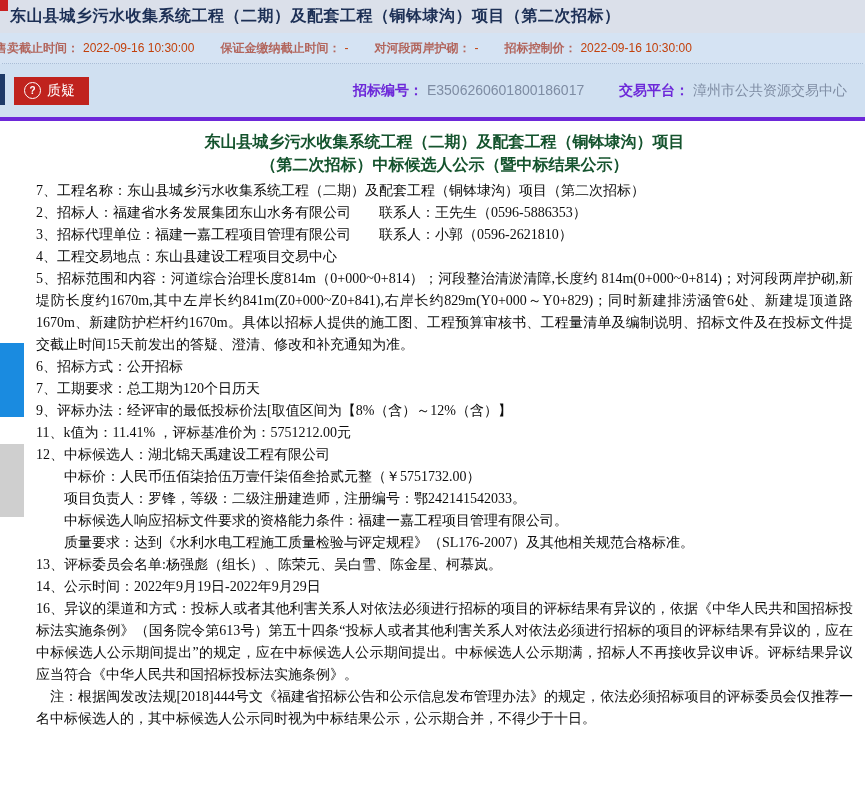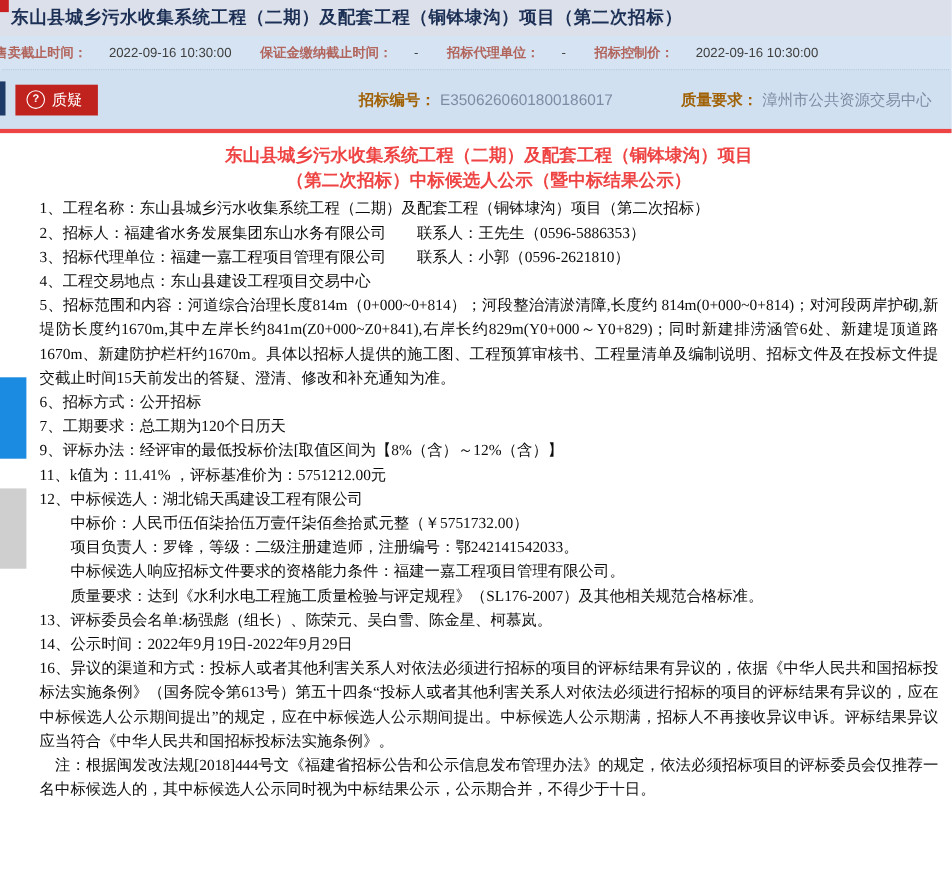--- a/index.html
+++ b/index.html
@@ -4,56 +4,56 @@
 <style>
   html,body{margin:0;padding:0;}
   body{
     width:865px;height:791px;overflow:hidden;background:#ffffff;
     font-family:"Liberation Sans","DejaVu Sans",sans-serif;
     position:relative;
   }
   .page{width:865px;height:791px;position:relative;}
 
   
-  .topblock{position:relative;width:865px;border-bottom:4px solid #ef4444;background:#d5e3f3;}
+  .topblock{position:relative;width:865px;border-bottom:4px solid #6d28d9;background:#d5e3f3;}
   .corner-red{position:absolute;left:0;top:0;width:8px;height:11px;background:#c92121;z-index:5;}
   .titlebar{height:33px;background:#dbe0ea;display:flex;align-items:center;}
   .titlebar h1{
     margin:0;padding:0 0 0 10px;font-size:16px;font-weight:bold;color:#1c2f55;
     letter-spacing:0.5px;white-space:nowrap;
   }
   .timebar{
     height:30px;display:flex;align-items:center;background:#d5e3f3;
     white-space:nowrap;font-size:12px;margin-left:-5px;
   }
   .dl{display:inline-flex;align-items:center;margin-right:26px;}
   .dl-label{color:#b2655c;font-weight:bold;}
-  .dl-value{color:#404040;margin-left:20px;}
+  .dl-value{color:#c2410c;margin-left:4px;}
   .dotted-divider{border-top:1px dotted #a9bdd6;margin:0 2px;height:0;}
   .actionbar{height:53px;position:relative;display:flex;align-items:center;background:#d0e0f1;}
   .left-accent{position:absolute;left:0;top:10px;width:5px;height:31px;background:#1e3a68;}
   .question-btn{
     margin-left:14px;background:#c0231e;border:none;color:#ffffff;
     height:28px;padding:0 14px 0 10px;font-size:14px;display:inline-flex;align-items:center;
     cursor:pointer;font-family:inherit;
   }
   .q-icon{
     width:15px;height:15px;border:1px solid #ffffff;border-radius:50%;
     display:inline-flex;align-items:center;justify-content:center;
     font-size:10px;line-height:1;margin-right:6px;font-weight:bold;
   }
   .meta{margin-left:auto;padding-right:6px;font-size:14px;white-space:nowrap;}
-  .meta-label{color:#a16207;font-weight:bold;margin-left:40px;}
-  .meta-value{color:#7e8ca3;margin-right:18px;}
+  .meta-label{color:#6d28d9;font-weight:bold;}
+  .meta-value{color:#7e8ca3;margin-right:31px;}
   .meta-value:last-child{margin-right:12px;}
 
   
   main{background:#ffffff;padding:9px 12px 0 36px;}
   .doc-title{
-    text-align:center;font-weight:bold;color:#ef4444;font-size:16px;line-height:23px;margin:0;
+    text-align:center;font-weight:bold;color:#14532d;font-size:16px;line-height:23px;margin:0;
     font-family:"Liberation Serif","DejaVu Serif",serif;
   }
   .doc{margin-top:4px;font-family:"Liberation Serif","DejaVu Serif",serif;}
   .doc p{
     margin:0;font-size:14px;line-height:22px;color:#0c0c0c;text-align:justify;
   }
   .doc p.sub{padding-left:28px;}
   .doc p.note{text-indent:14px;}
 
   
@@ -75,52 +75,52 @@
     <div class="timebar">
       <span class="dl">
         <span class="dl-label">售卖截止时间：</span>
         <span class="dl-value">2022-09-16 10:30:00</span>
       </span>
       <span class="dl">
         <span class="dl-label">保证金缴纳截止时间：</span>
         <span class="dl-value">-</span>
       </span>
       <span class="dl">
-        <span class="dl-label">招标代理单位：</span>
+        <span class="dl-label">对河段两岸护砌：</span>
         <span class="dl-value">-</span>
       </span>
       <span class="dl">
         <span class="dl-label">招标控制价：</span>
         <span class="dl-value">2022-09-16 10:30:00</span>
       </span>
     </div>
 
     <div class="dotted-divider"></div>
 
     <div class="actionbar">
       <span class="left-accent"></span>
       <button class="question-btn">
         <span class="q-icon">?</span>
         <span>质疑</span>
       </button>
       <div class="meta">
         <span class="meta-label">招标编号：</span>
         <span class="meta-value">E3506260601800186017</span>
-        <span class="meta-label">质量要求：</span>
+        <span class="meta-label">交易平台：</span>
         <span class="meta-value">漳州市公共资源交易中心</span>
       </div>
     </div>
   </div>
 
   <main>
     <p class="doc-title">东山县城乡污水收集系统工程（二期）及配套工程（铜钵埭沟）项目</p>
     <p class="doc-title">（第二次招标）中标候选人公示（暨中标结果公示）</p>
 
     <div class="doc">
-      <p>1、工程名称：东山县城乡污水收集系统工程（二期）及配套工程（铜钵埭沟）项目（第二次招标）</p>
+      <p>7、工程名称：东山县城乡污水收集系统工程（二期）及配套工程（铜钵埭沟）项目（第二次招标）</p>
       <p>2、招标人：福建省水务发展集团东山水务有限公司　　联系人：王先生（0596-5886353）</p>
       <p>3、招标代理单位：福建一嘉工程项目管理有限公司　　联系人：小郭（0596-2621810）</p>
       <p>4、工程交易地点：东山县建设工程项目交易中心</p>
       <p>5、招标范围和内容：河道综合治理长度814m（0+000~0+814）；河段整治清淤清障,长度约 814m(0+000~0+814)；对河段两岸护砌,新堤防长度约1670m,其中左岸长约841m(Z0+000~Z0+841),右岸长约829m(Y0+000～Y0+829)；同时新建排涝涵管6处、新建堤顶道路1670m、新建防护栏杆约1670m。具体以招标人提供的施工图、工程预算审核书、工程量清单及编制说明、招标文件及在投标文件提交截止时间15天前发出的答疑、澄清、修改和补充通知为准。</p>
       <p>6、招标方式：公开招标</p>
       <p>7、工期要求：总工期为120个日历天</p>
       <p>9、评标办法：经评审的最低投标价法[取值区间为【8%（含）～12%（含）】</p>
       <p>11、k值为：11.41% ，评标基准价为：5751212.00元</p>
       <p>12、中标候选人：湖北锦天禹建设工程有限公司</p>
       <p class="sub">中标价：人民币伍佰柒拾伍万壹仟柒佰叁拾贰元整（￥5751732.00）</p>

